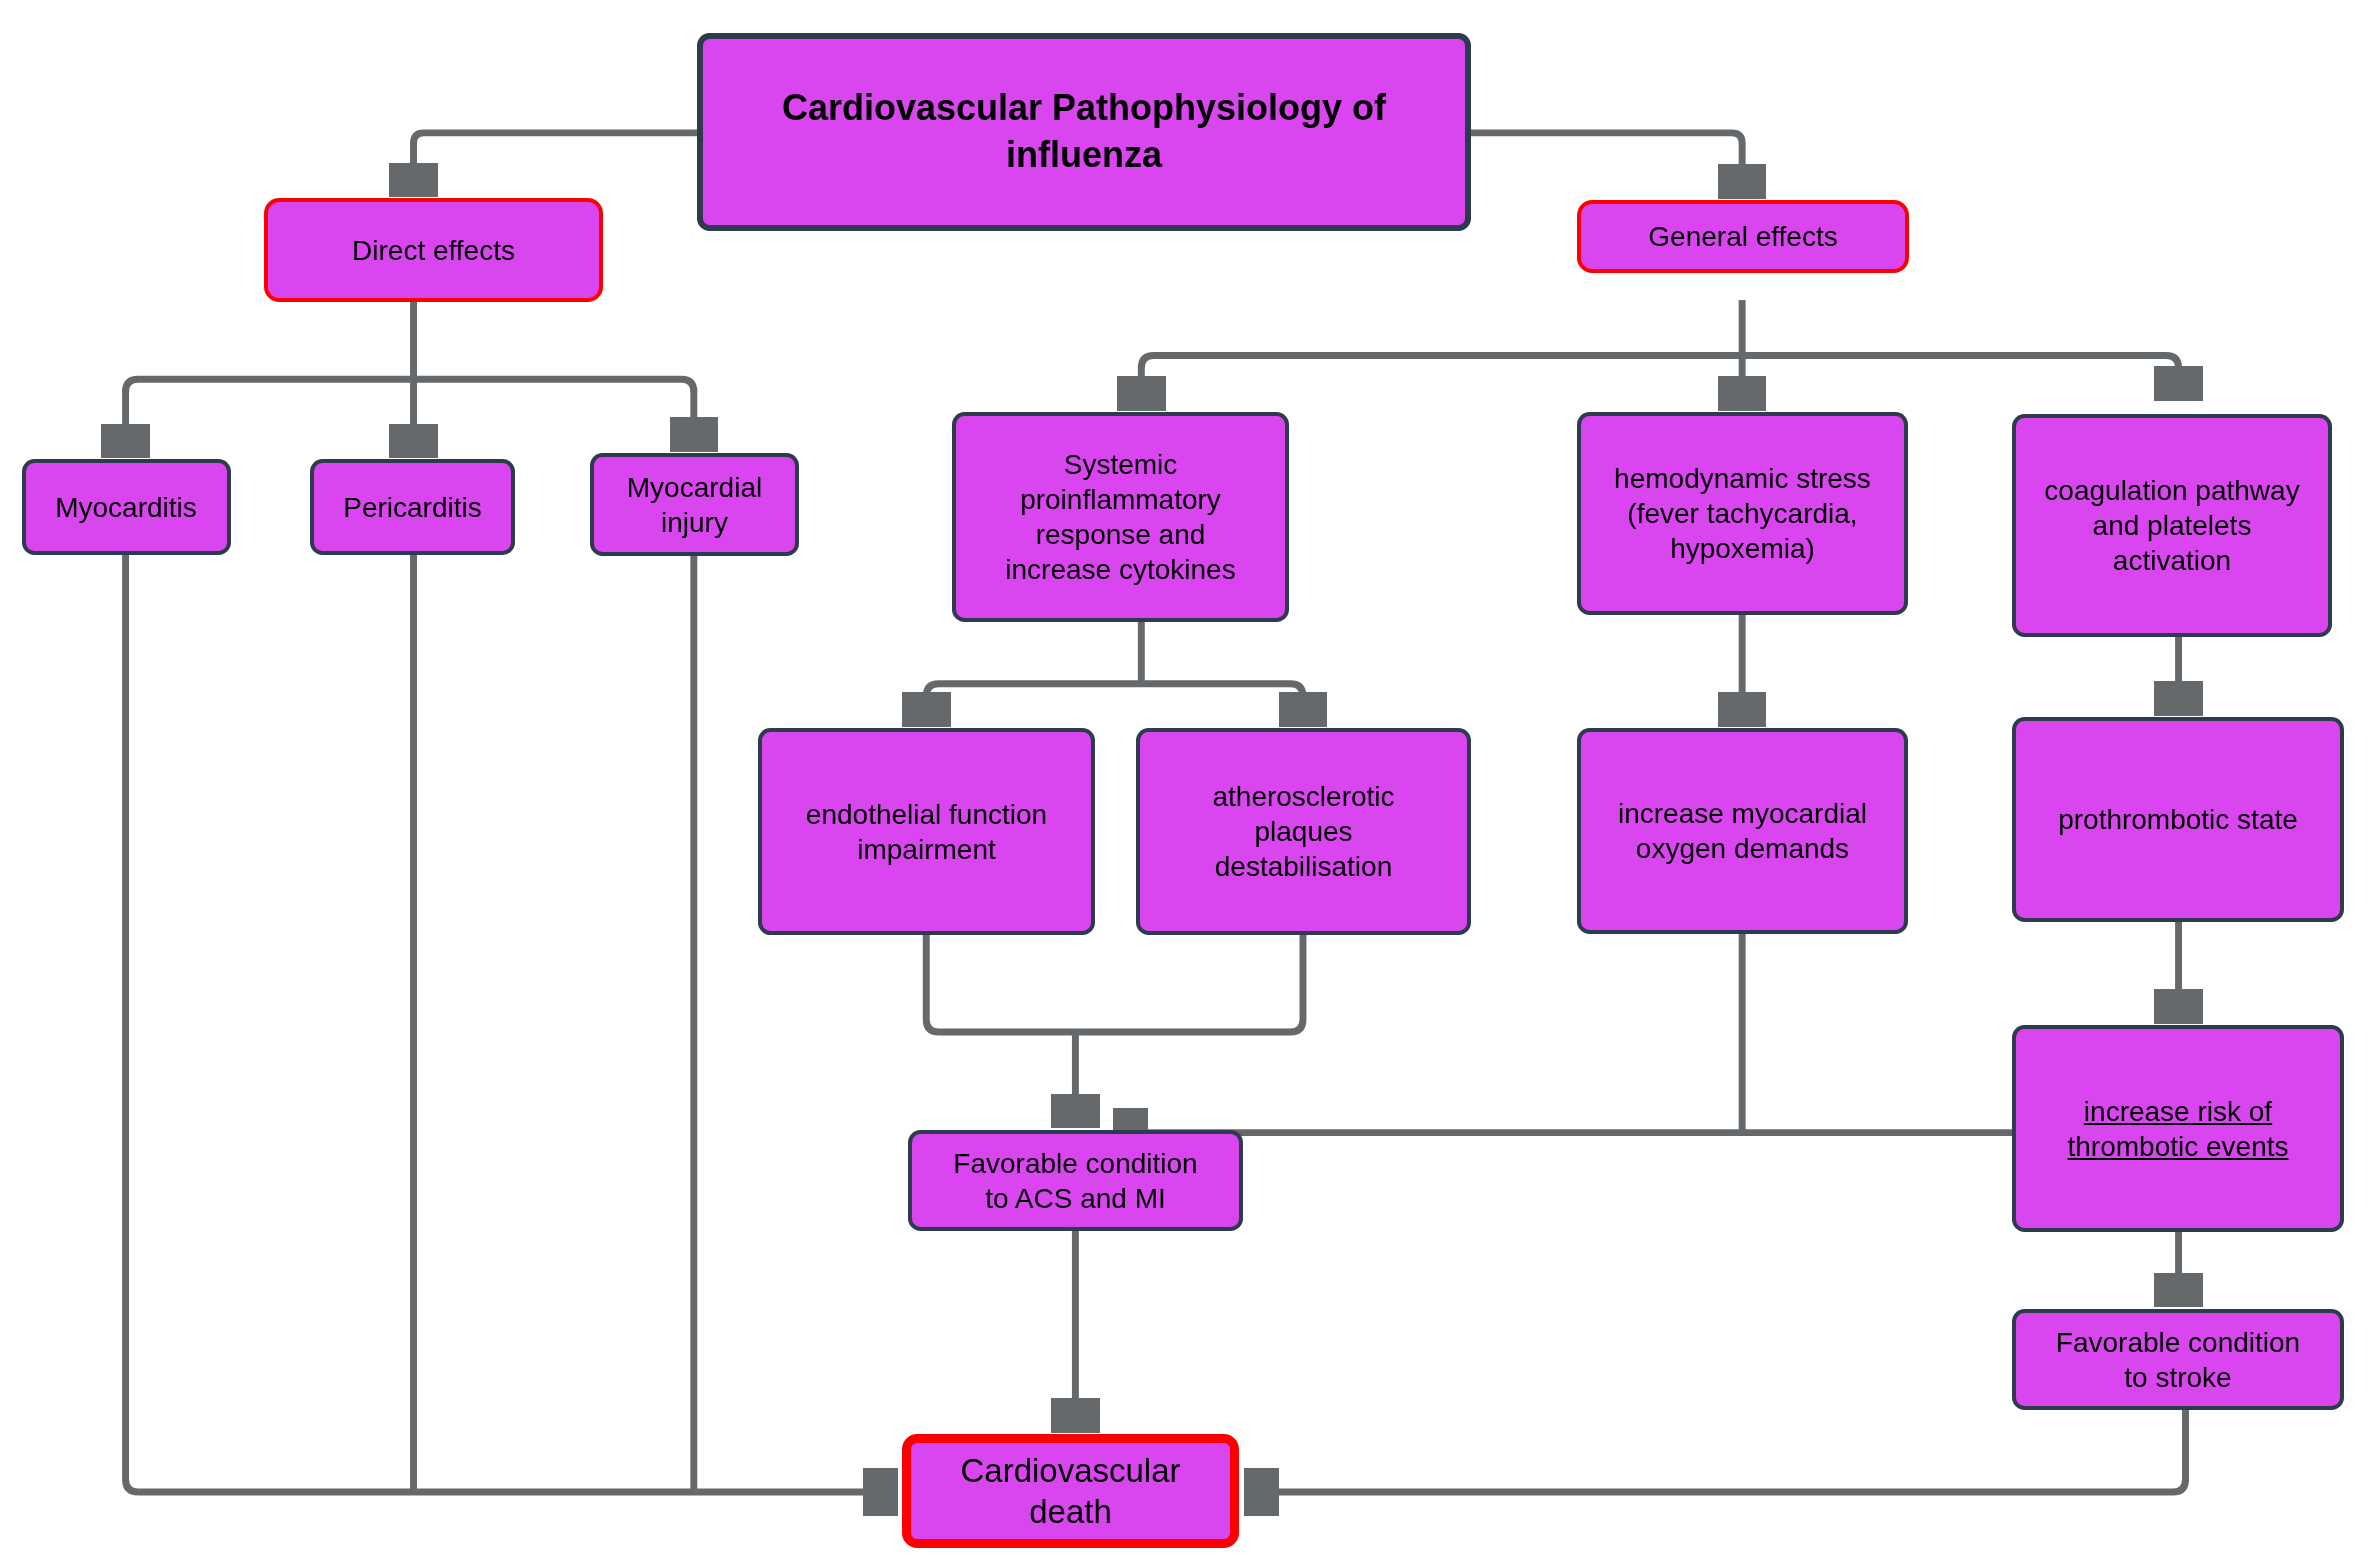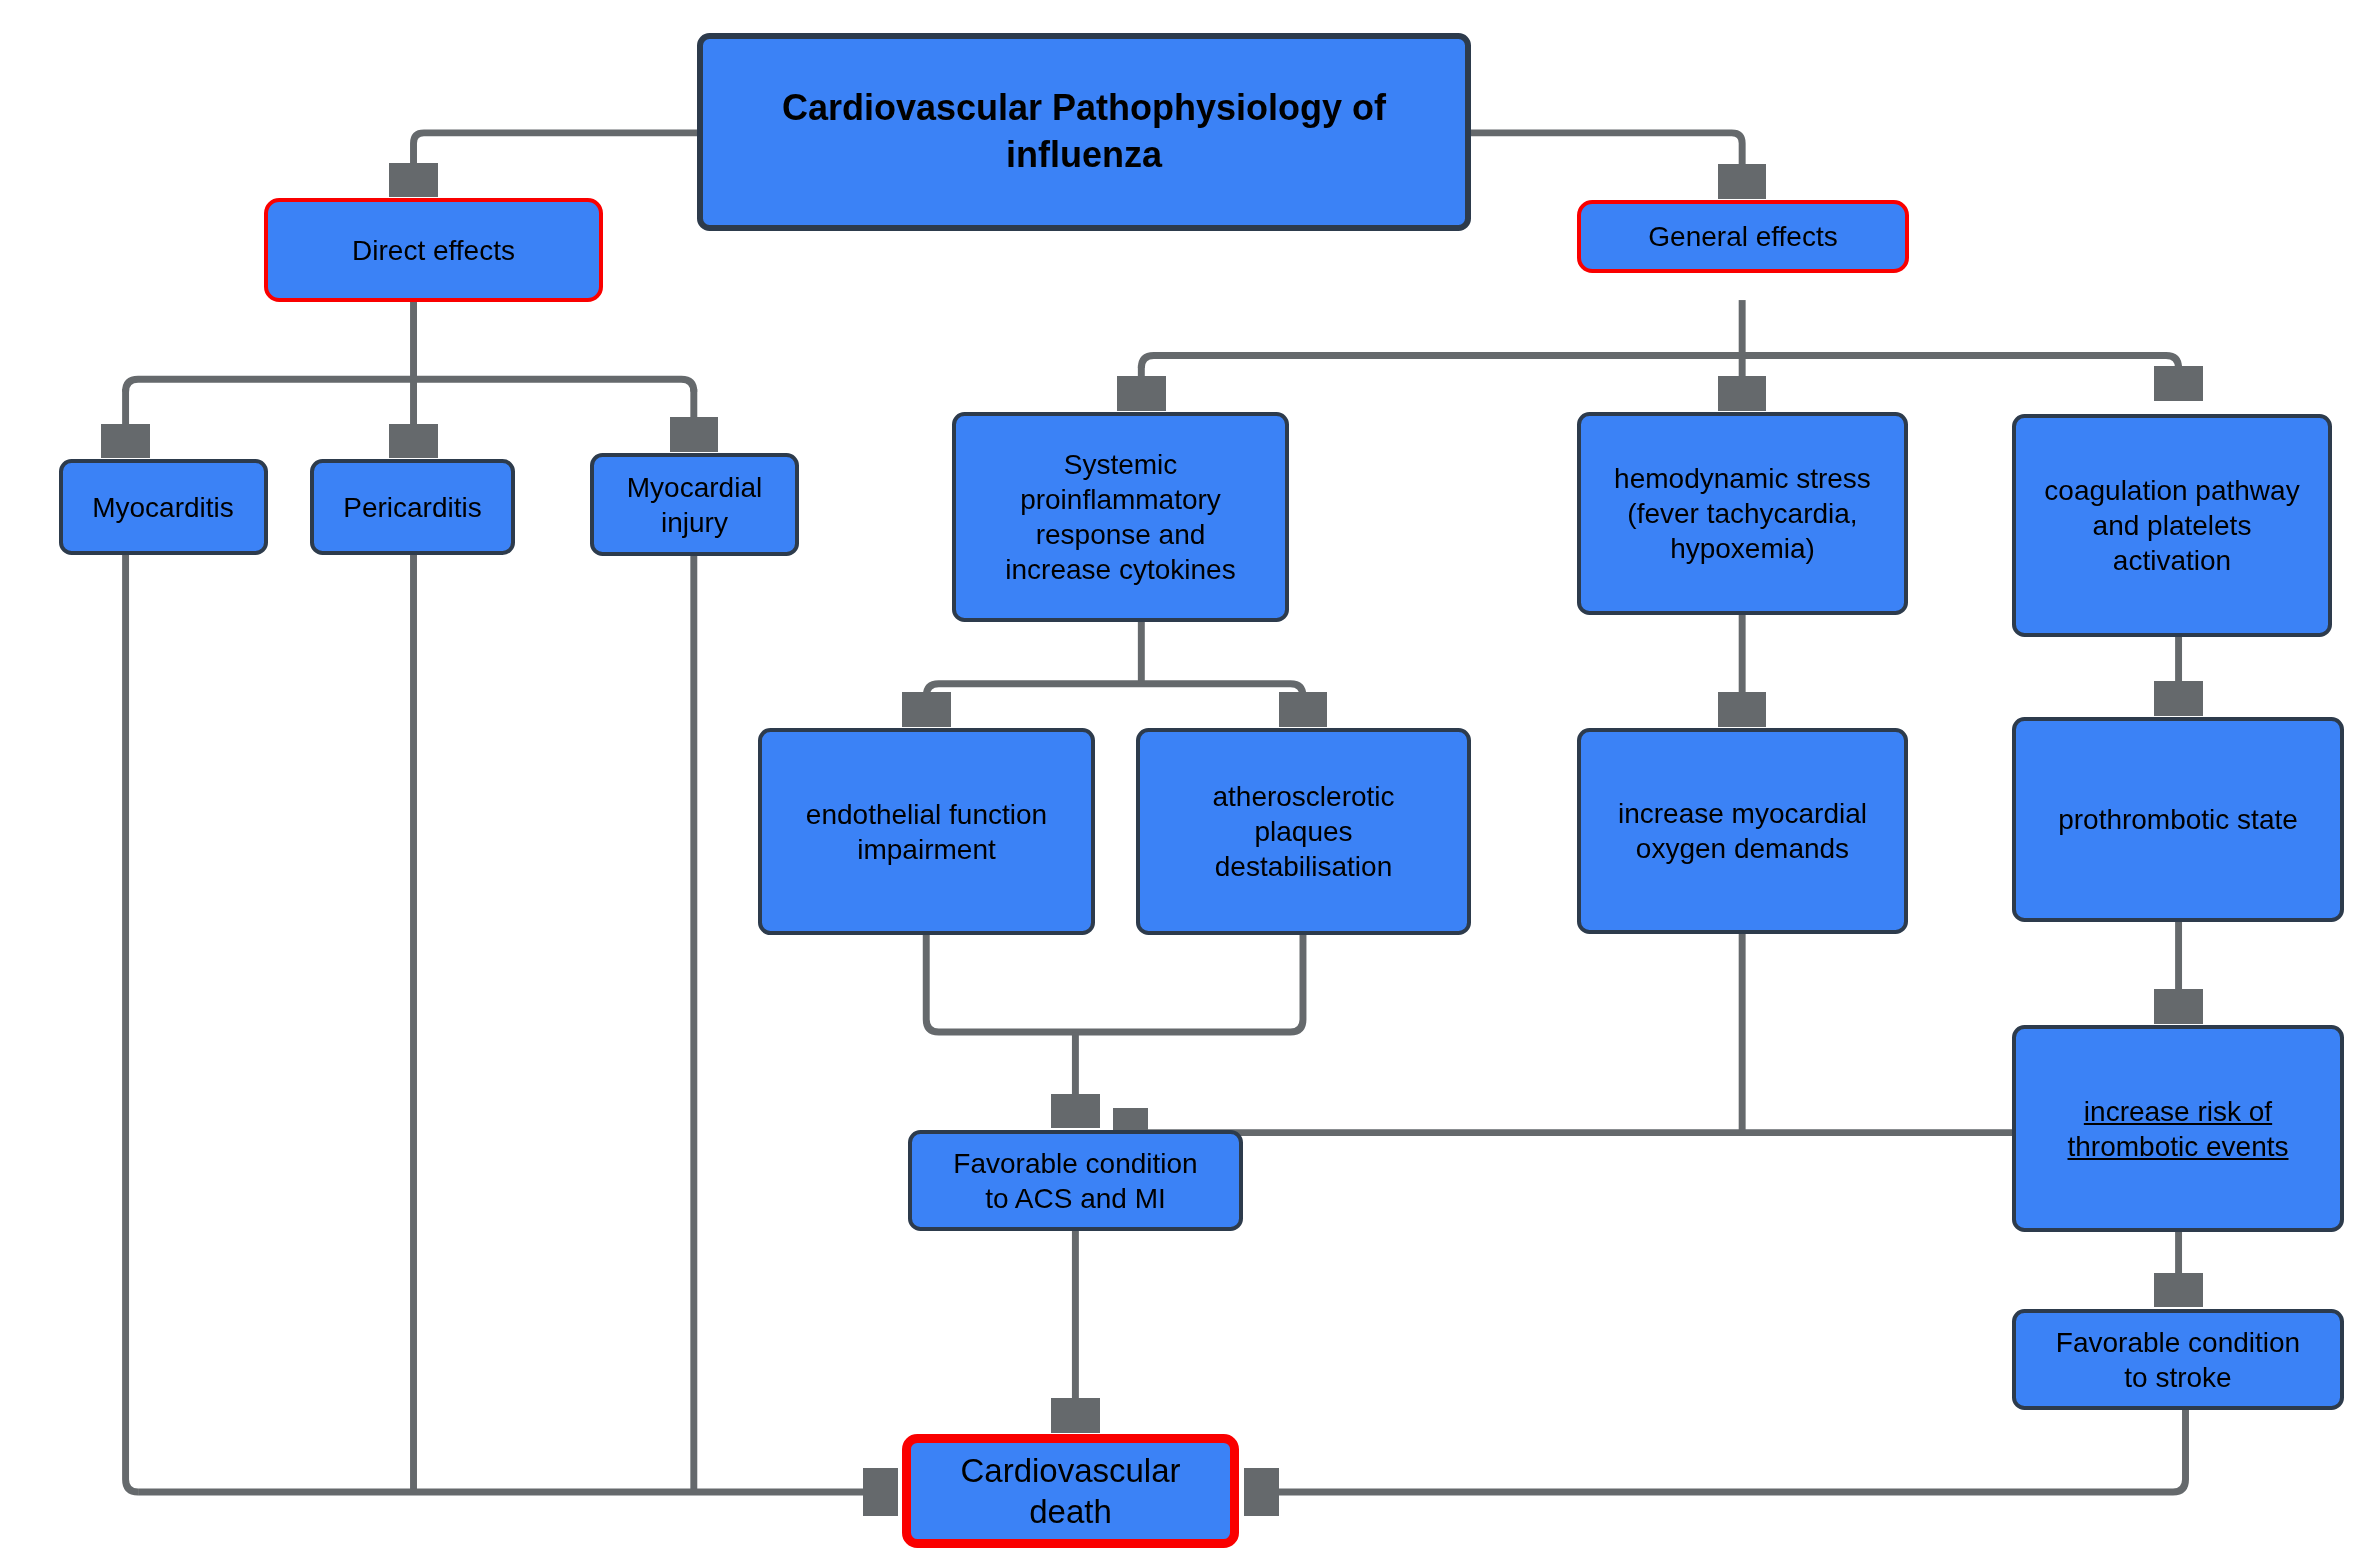--- a/index.html
+++ b/index.html
@@ -2,28 +2,28 @@
 <html style="font-size:11px"><head>
 <meta charset="utf-8">
 <style>
   html,body{margin:0;padding:0;background:#ffffff;}
   body{width:2377px;height:1568px;position:relative;font-family:"Liberation Sans", sans-serif;color:#000;}
   #canvas{position:absolute;left:0;top:0;width:2377px;height:1568px;}
   svg#connectors{position:absolute;left:0;top:0;z-index:1;}
   svg#connectors path{fill:none;stroke:#65696c;stroke-width:10;}
   .node{
     position:absolute;z-index:2;box-sizing:border-box;
-    background:#3b82f6;border:4.2px solid #2d3b4c;border-radius:12.5px;
+    background:#d946ef;border:4.2px solid #2d3b4c;border-radius:12.5px;
     display:flex;align-items:center;justify-content:center;
     text-align:center;font-size:28px;line-height:1.25;white-space:pre-line;
   }
   .n-title{left:697px;top:33px;width:774px;height:198px;border-width:6.2px;font-weight:bold;font-size:36px;line-height:1.3;}
   .n-direct{left:244px;top:198px;width:339px;height:104px;border:4.2px solid #fa0000;border-radius:15.3px;margin-left:20px;}
   .n-general{left:1577px;top:200px;width:332px;height:73px;border:4.2px solid #fa0000;border-radius:15.3px;}
-  .n-myocarditis{left:21.5px;top:459px;width:209px;height:96px;margin-left:37px;}
+  .n-myocarditis{left:21.5px;top:459px;width:209px;height:96px;}
   .n-pericarditis{left:310px;top:459px;width:205px;height:96px;}
   .n-injury{left:590px;top:453px;width:209px;height:103px;}
   .n-systemic{left:952px;top:412px;width:337px;height:210px;}
   .n-hemodynamic{left:1577px;top:412px;width:331px;height:203px;}
   .n-coagulation{left:2012px;top:414px;width:320px;height:223px;}
   .n-endothelial{left:758px;top:728px;width:337px;height:207px;}
   .n-athero{left:1136px;top:728px;width:335px;height:207px;}
   .n-oxygen{left:1577px;top:728px;width:331px;height:206px;}
   .n-prothrombotic{left:2012px;top:717px;width:332px;height:205px;}
   .n-thrombotic{left:2012px;top:1025px;width:332px;height:207px;text-decoration:underline;}

